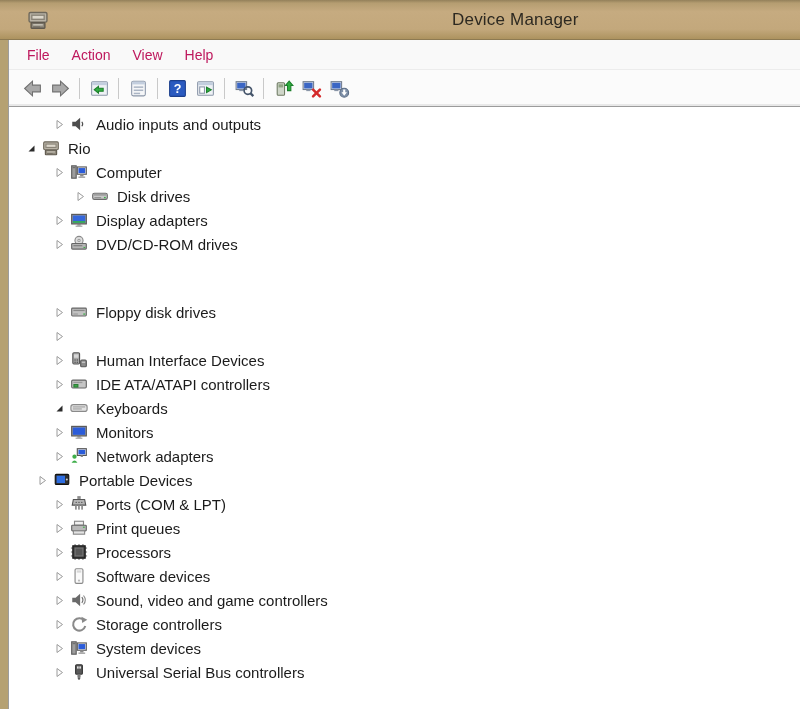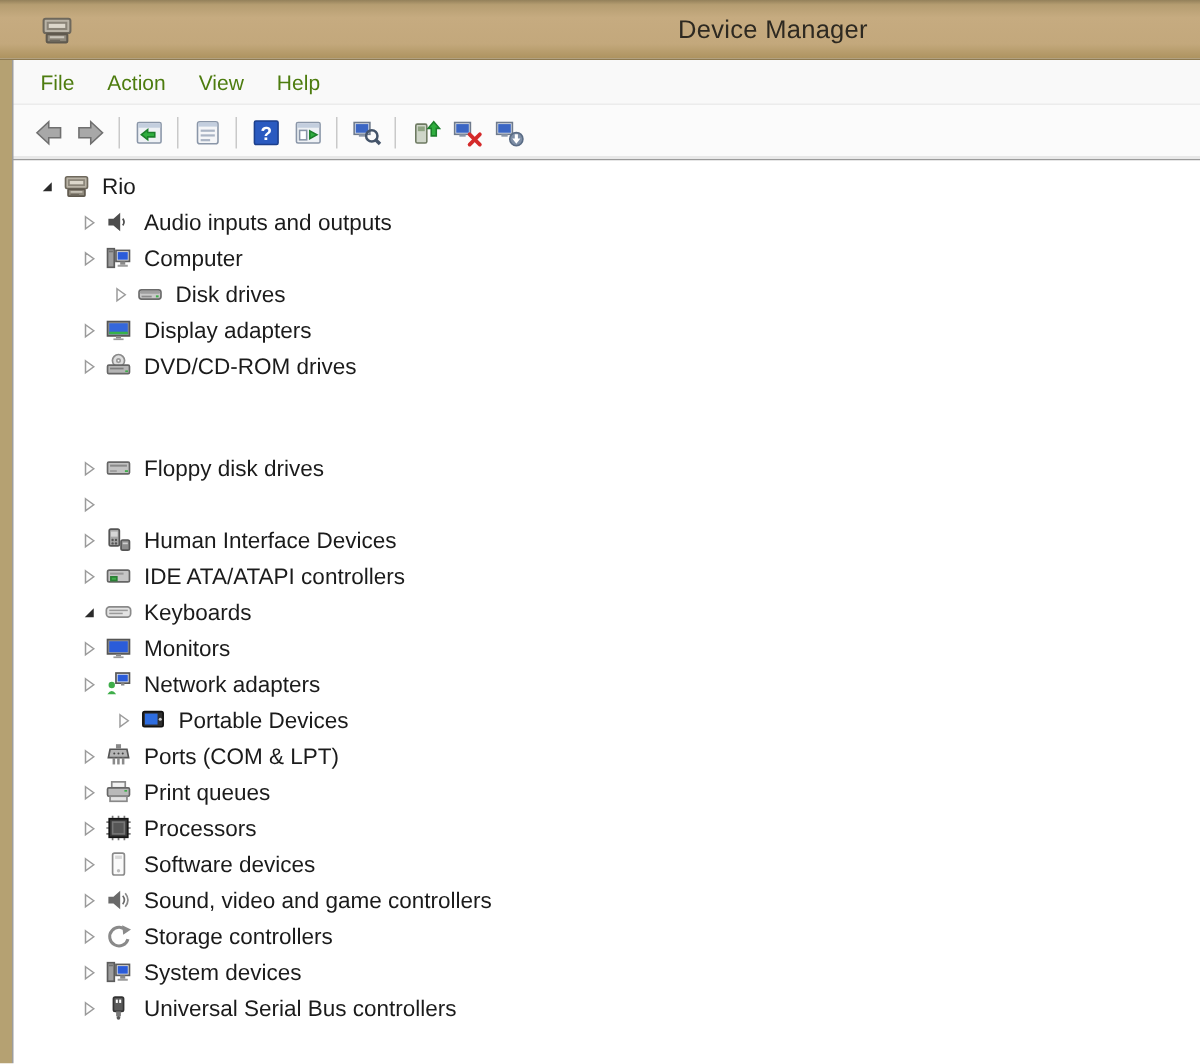--- a/index.html
+++ b/index.html
@@ -28,21 +28,21 @@
   .client::before {
     content: ""; position: absolute; left: 0; top: 0; bottom: 0; width: 1px; background: #9d9d9d;
   }
 
   
   .menubar {
     height: 30px; flex: 0 0 30px; display: flex; align-items: center;
     background: #f9f9f9; padding-left: 8px; border-bottom: 1px solid #ececec;
   }
   .menu-item {
-    padding: 4px 11px; font-size: 14px; color: #4d7c0f; cursor: default;
+    padding: 4px 11px; font-size: 14px; color: #be185d; cursor: default;
   }
 
   
   .toolbar {
     height: 37px; flex: 0 0 37px; display: flex; align-items: center;
     background: #fbfbfb; padding-left: 10px;
     border-bottom: 1px solid #9b9b9b;
     box-shadow: inset 0 -2px 0 #e8e8e8;
   }
   .toolbar-button {
@@ -369,20 +369,33 @@
             <use href="#sym-tb-uninstall"></use>
           </svg>
         </div>
         <div class="toolbar-button">
           <svg>
             <use href="#sym-tb-disable"></use>
           </svg>
         </div>
       </div>
     <div class="tree">
+        <div class="tree-row" style="padding-left: 44px;">
+          <span class="expander">
+            <svg>
+              <use href="#sym-chevron-collapsed"></use>
+            </svg>
+          </span>
+          <span class="row-content">
+            <svg class="tree-icon">
+              <use href="#sym-audio"></use>
+            </svg>
+            <span class="tree-label">Audio inputs and outputs</span>
+          </span>
+        </div>
         <div class="tree-row" style="padding-left: 16px;">
           <span class="expander">
             <svg>
               <use href="#sym-chevron-expanded"></use>
             </svg>
           </span>
           <span class="row-content">
             <svg class="tree-icon">
               <use href="#sym-devmgr"></use>
             </svg>
@@ -390,33 +403,20 @@
           </span>
         </div>
         <div class="tree-row" style="padding-left: 44px;">
           <span class="expander">
             <svg>
               <use href="#sym-chevron-collapsed"></use>
             </svg>
           </span>
           <span class="row-content">
             <svg class="tree-icon">
-              <use href="#sym-audio"></use>
-            </svg>
-            <span class="tree-label">Audio inputs and outputs</span>
-          </span>
-        </div>
-        <div class="tree-row" style="padding-left: 44px;">
-          <span class="expander">
-            <svg>
-              <use href="#sym-chevron-collapsed"></use>
-            </svg>
-          </span>
-          <span class="row-content">
-            <svg class="tree-icon">
               <use href="#sym-computer"></use>
             </svg>
             <span class="tree-label">Computer</span>
           </span>
         </div>
         <div class="tree-row" style="padding-left: 65px;">
           <span class="expander">
             <svg>
               <use href="#sym-chevron-collapsed"></use>
             </svg>
@@ -532,21 +532,21 @@
               <use href="#sym-chevron-collapsed"></use>
             </svg>
           </span>
           <span class="row-content">
             <svg class="tree-icon">
               <use href="#sym-network"></use>
             </svg>
             <span class="tree-label">Network adapters</span>
           </span>
         </div>
-        <div class="tree-row" style="padding-left: 67px;">
+        <div class="tree-row" style="padding-left: 27px;">
           <span class="expander">
             <svg>
               <use href="#sym-chevron-collapsed"></use>
             </svg>
           </span>
           <span class="row-content">
             <svg class="tree-icon">
               <use href="#sym-portable"></use>
             </svg>
             <span class="tree-label">Portable Devices</span>

